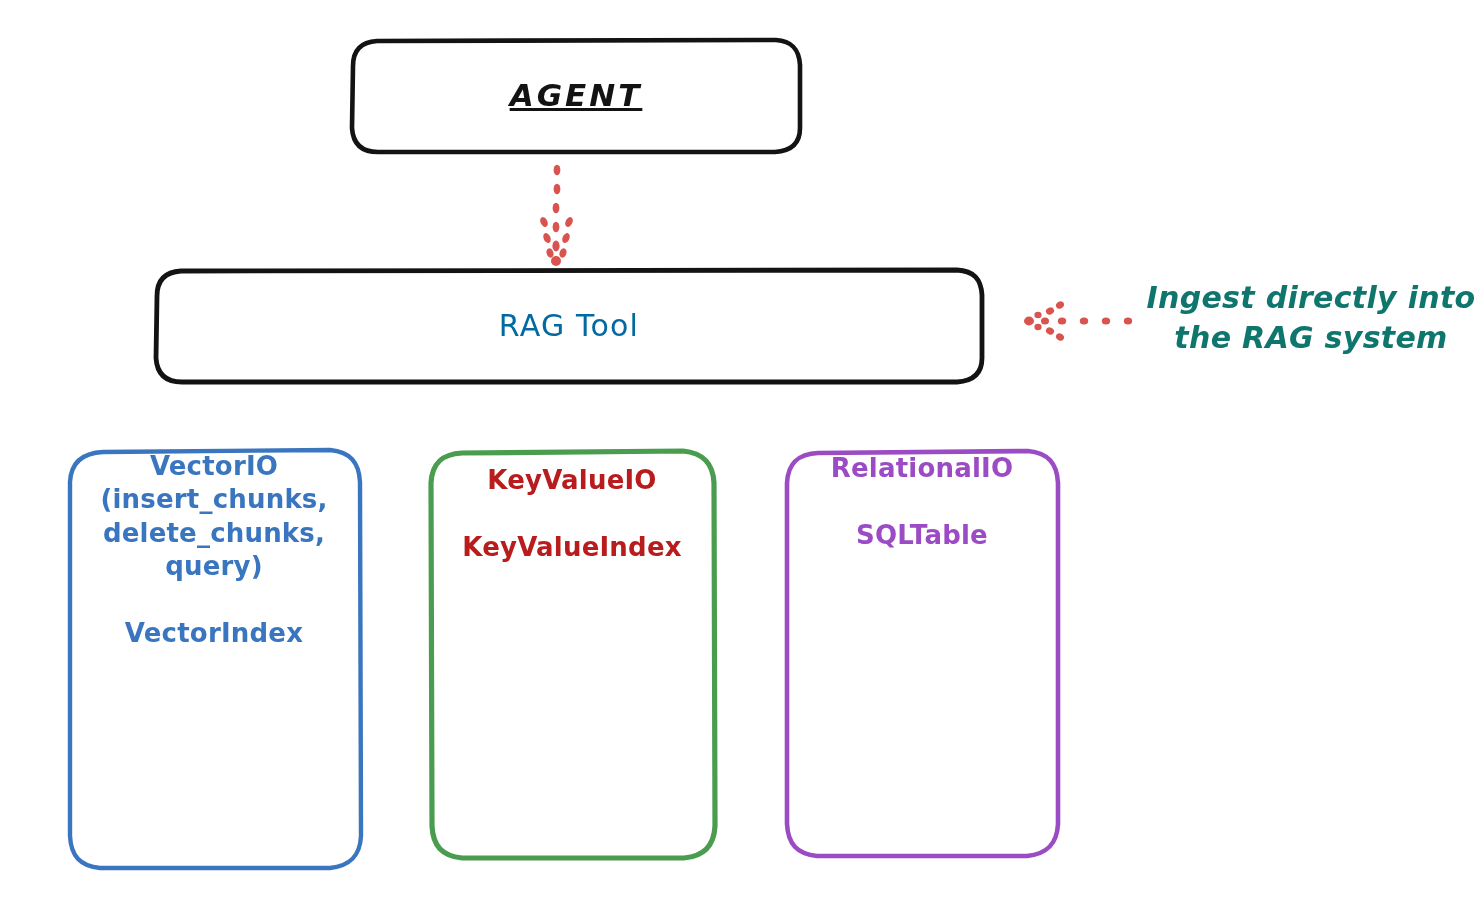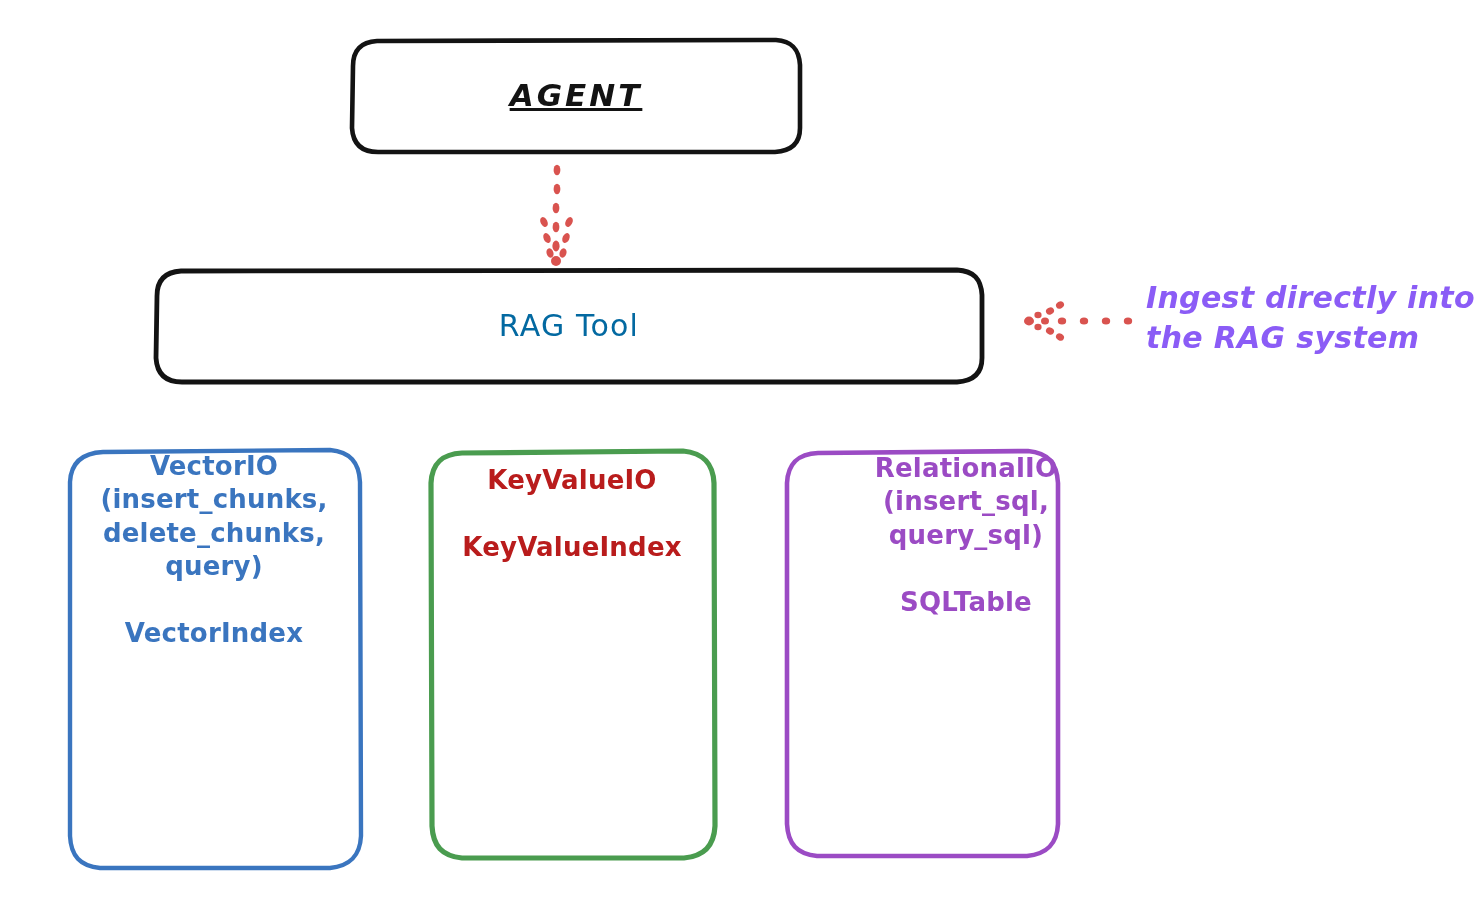--- a/index.html
+++ b/index.html
@@ -81,35 +81,34 @@
     left: 66px; top: 450px; width: 296px; height: 418px;
     color: #3a75bf;
   }
   #keyvalue-box-label {
     left: 428px; top: 464px; width: 288px; height: 406px;
     color: #b91c1c;
   }
   #relational-box-label {
     left: 786px; top: 452px; width: 272px; height: 404px;
     color: #9b4bc4;
-    padding-left: 44px;
   }
 
   
   #ingest-note {
     position: absolute;
     left: 1146px;
     top: 278px;
     width: 330px;
-    color: #8b5cf6;
+    color: #0f766e;
     font-size: 30px;
     font-weight: 600;
     font-style: italic;
     line-height: 1.32;
-    text-align: left;
+    text-align: center;
     white-space: pre-line;
     letter-spacing: 0.3px;
   }
 </style>
 </head>
 <body>
 
 <svg id="canvas" viewBox="0 0 1484 910" xmlns="http://www.w3.org/2000/svg">
 
   <path d="M 377 41
@@ -209,20 +208,18 @@
 </div>
 
 <div class="node-label provider-label" id="keyvalue-box-label">
   <span>KeyValueIO</span>
   <span class="spacer"></span>
   <span>KeyValueIndex</span>
 </div>
 
 <div class="node-label provider-label" id="relational-box-label">
   <span>RelationalIO</span>
-  <span class="api-lines">(insert_sql,
-query_sql)</span>
   <span class="spacer"></span>
   <span>SQLTable</span>
 </div>
 
 <div id="ingest-note">Ingest directly into
 the RAG system</div>
 
 </body></html>

